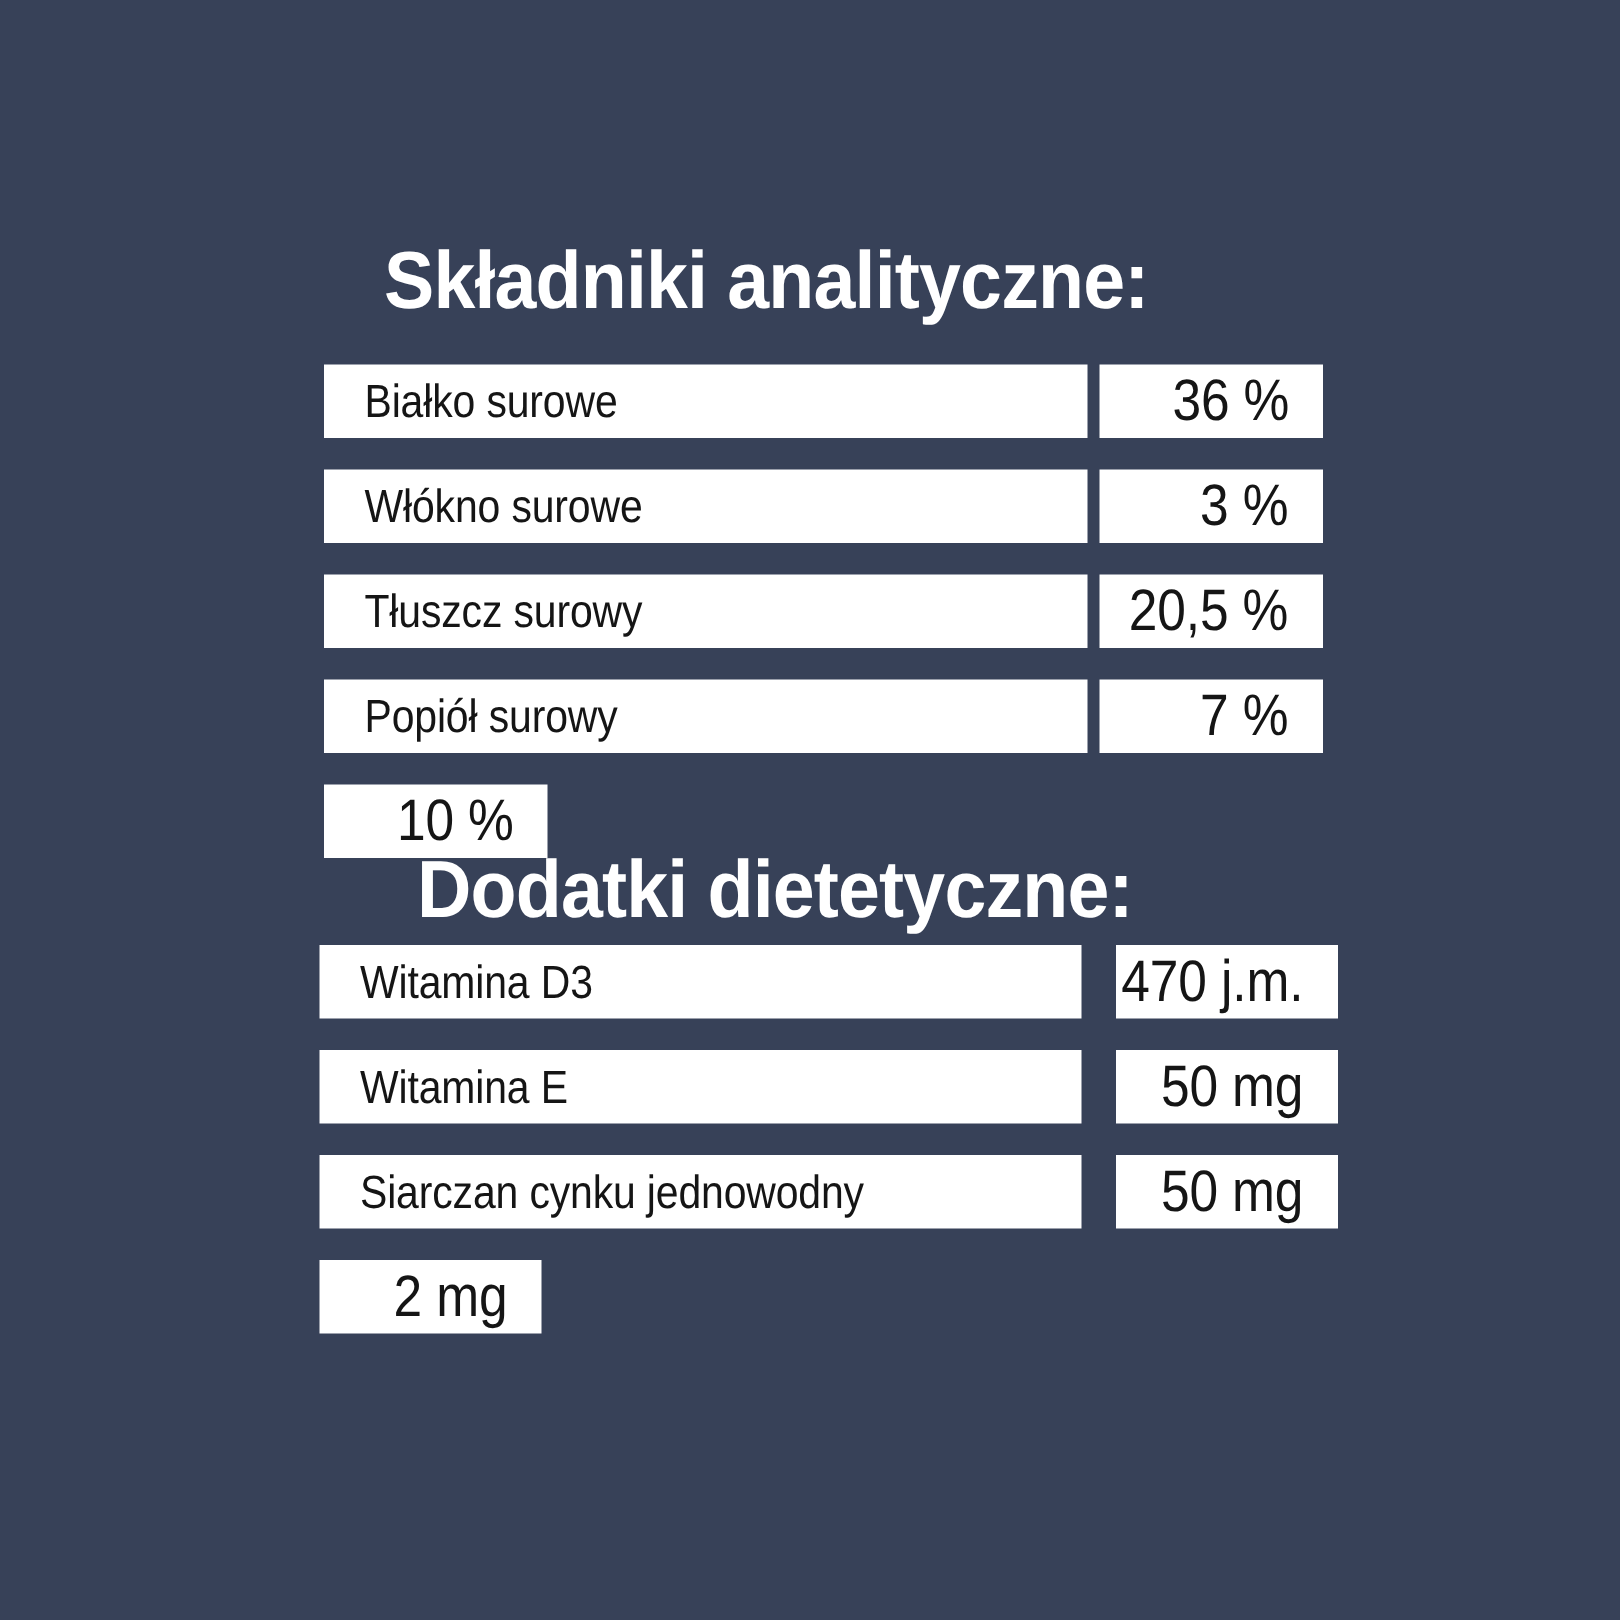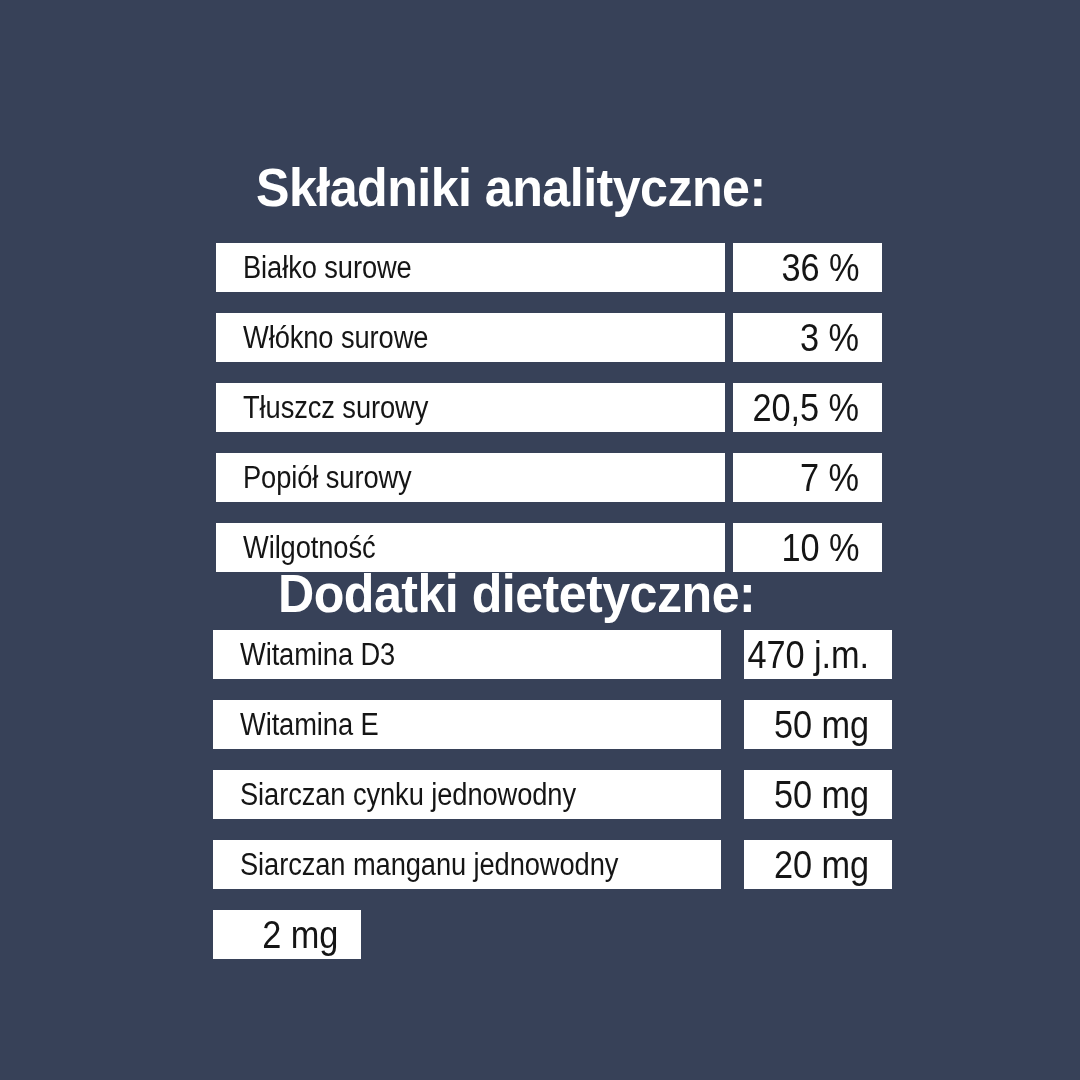--- a/index.html
+++ b/index.html
@@ -181,23 +181,20 @@
       <div class="table-row">
         <div class="cell cell-label">
             <span class="txt">Popiół surowy</span>
           </div>
         <div class="cell cell-value">
             <span class="txt">7 %</span>
           </div>
       </div>
 
       <div class="table-row">
-        <div class="cell cell-label">
-            <span class="txt">Wilgotność</span>
-          </div>
         <div class="cell cell-value">
             <span class="txt">10 %</span>
           </div>
       </div>
 
     </div>
   </div>
 
   <div class="section" id="section-additives">
 
@@ -225,28 +222,20 @@
 
       <div class="table-row">
         <div class="cell cell-label">
             <span class="txt">Siarczan cynku jednowodny</span>
           </div>
         <div class="cell cell-value">
             <span class="txt">50 mg</span>
           </div>
       </div>
 
-      <div class="table-row">
-        <div class="cell cell-label">
-            <span class="txt">Siarczan manganu jednowodny</span>
-          </div>
-        <div class="cell cell-value">
-            <span class="txt">20 mg</span>
-          </div>
-      </div>
 
       <div class="table-row">
         <div class="cell cell-value">
             <span class="txt">2 mg</span>
           </div>
       </div>
 
     </div>
   </div>
 

